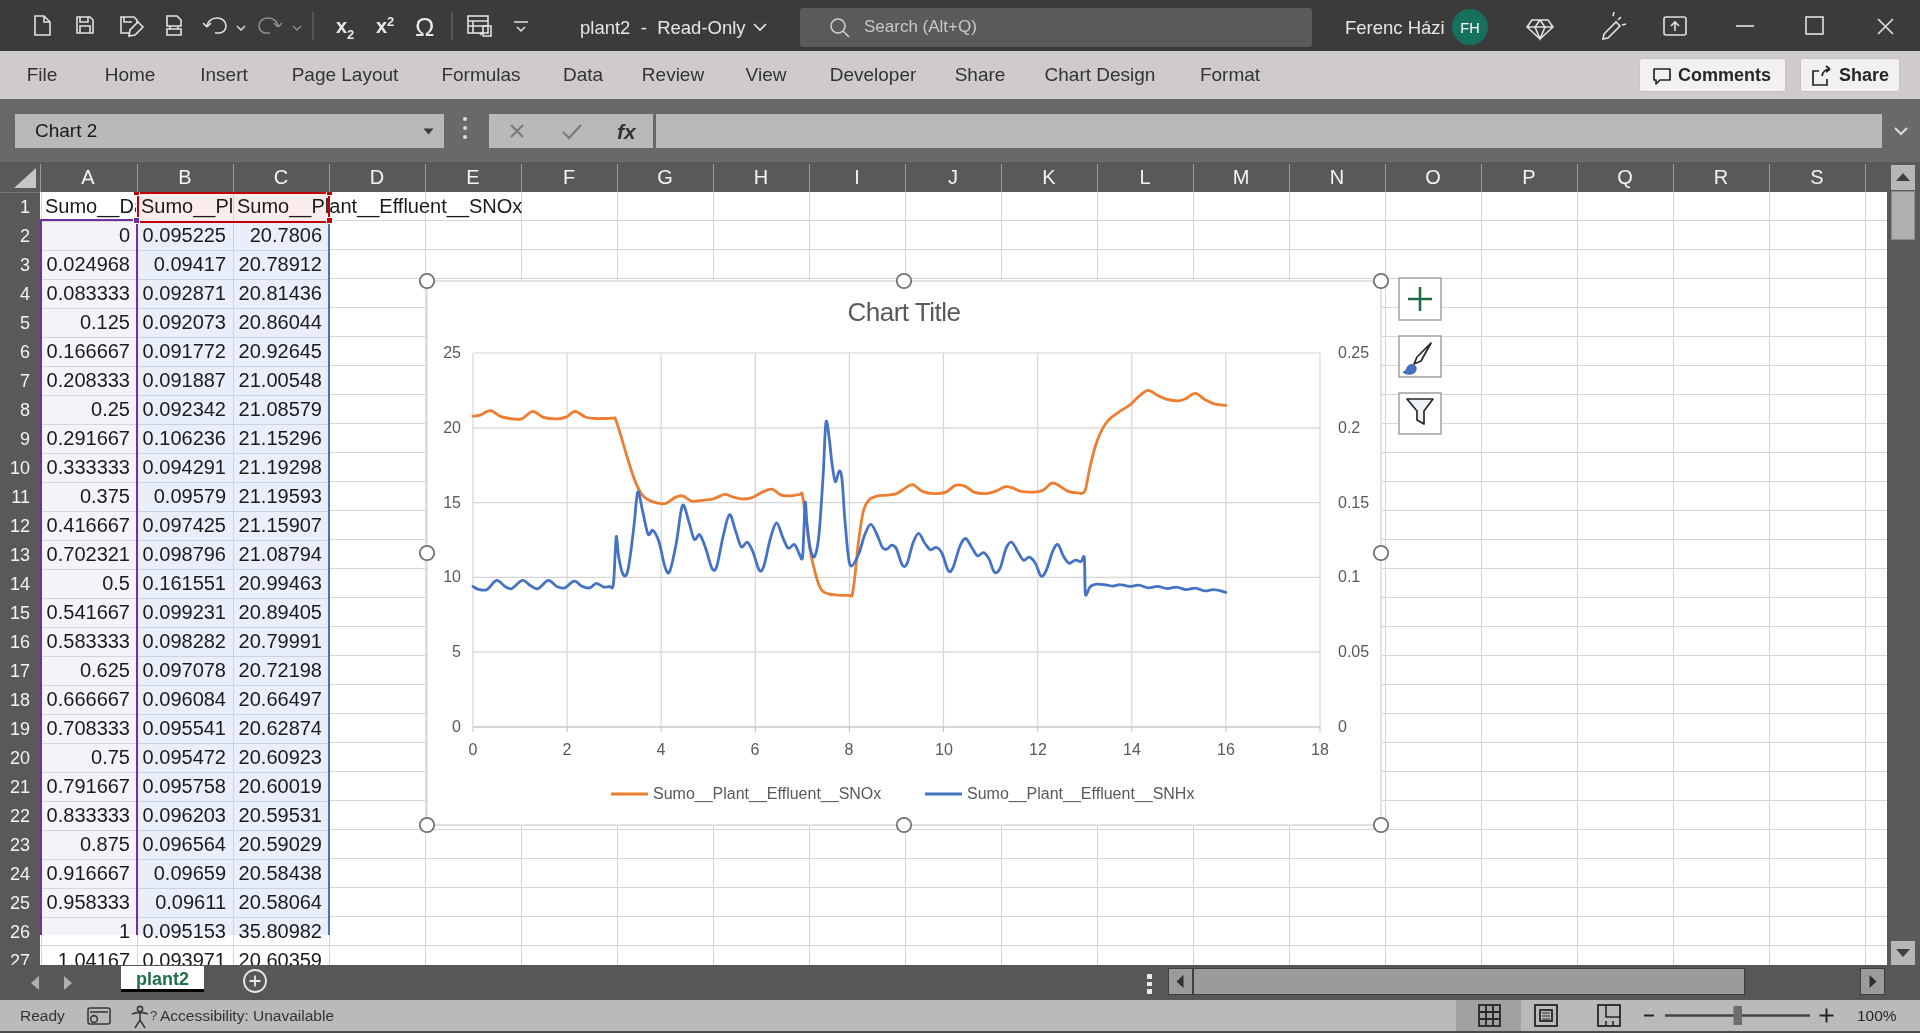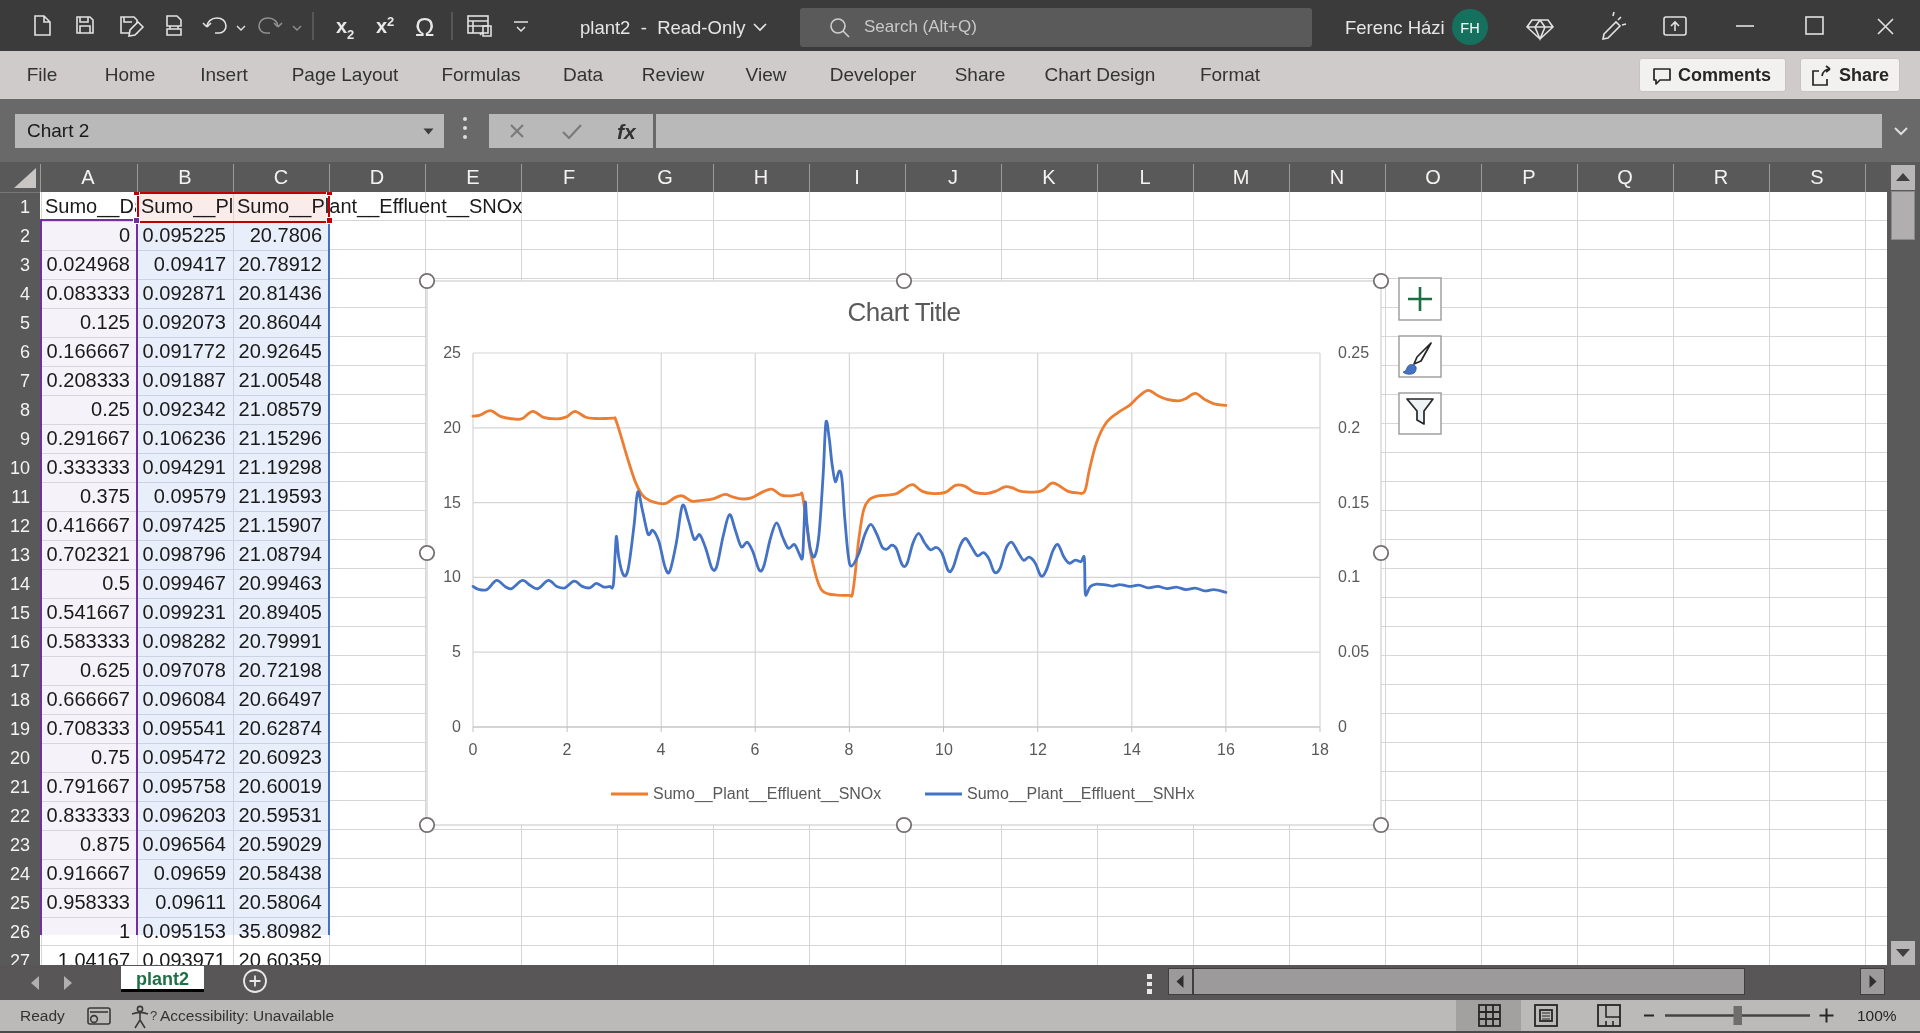--- a/index.html
+++ b/index.html
@@ -102,21 +102,21 @@
  </div>
  <div style="position:absolute; left:1800px; top:7px; width:100px; height:34px; background:#f3f1f0; border:1px solid #c6c4c2; border-radius:3px;">
    <svg width="22" height="22" style="position:absolute;left:10px;top:6px" viewBox="0 0 22 22">
         <path d="M8,6 h-6 v14 h14 v-6" fill="none" stroke="#262626" stroke-width="1.7"></path>
         <path d="M11,11 c1,-5 4,-7 8,-7 m0,0 l-4,-3 m4,3 l-4,3" fill="none" stroke="#262626" stroke-width="1.7"></path>
       </svg>
    <div style="position:absolute;left:38px;top:0;line-height:32px;font-size:18px;color:#262626;font-weight:bold;">Share</div>
  </div>
 </div>
 <div id="fbar">
- <div class="fbox" style="left:15px; width:429px; line-height:34px; font-size:19px; color:#1a1a1a; padding-left:12px;">Chart 2
+ <div class="fbox" style="left:15px; width:429px; line-height:34px; font-size:19px; color:#1a1a1a; padding-left:20px;">Chart 2
    <svg width="11" height="7" style="position:absolute;right:10px;top:14px" viewBox="0 0 11 7">
         <path d="M0.5,0.5 h10 l-5,6 z" fill="#3c3c3c"></path>
       </svg>
  </div>
  <div style="position:absolute; left:463px; top:18px; width:4px; height:28px;">
    <div style="width:4px;height:4px;border-radius:50%;background:#ddd;margin-bottom:5px"></div>
    <div style="width:4px;height:4px;border-radius:50%;background:#ddd;margin-bottom:5px"></div>
    <div style="width:4px;height:4px;border-radius:50%;background:#ddd"></div>
  </div>
  <div class="fbox" style="left:489px; width:164px;">
@@ -181,21 +181,21 @@
       <div class="c">0.092871</div>
       <div class="c">0.092073</div>
       <div class="c">0.091772</div>
       <div class="c">0.091887</div>
       <div class="c">0.092342</div>
       <div class="c">0.106236</div>
       <div class="c">0.094291</div>
       <div class="c">0.09579</div>
       <div class="c">0.097425</div>
       <div class="c">0.098796</div>
-      <div class="c">0.099467</div>
+      <div class="c">0.161551</div>
       <div class="c">0.099231</div>
       <div class="c">0.098282</div>
       <div class="c">0.097078</div>
       <div class="c">0.096084</div>
       <div class="c">0.095541</div>
       <div class="c">0.095472</div>
       <div class="c">0.095758</div>
       <div class="c">0.096203</div>
       <div class="c">0.096564</div>
       <div class="c">0.09659</div>

